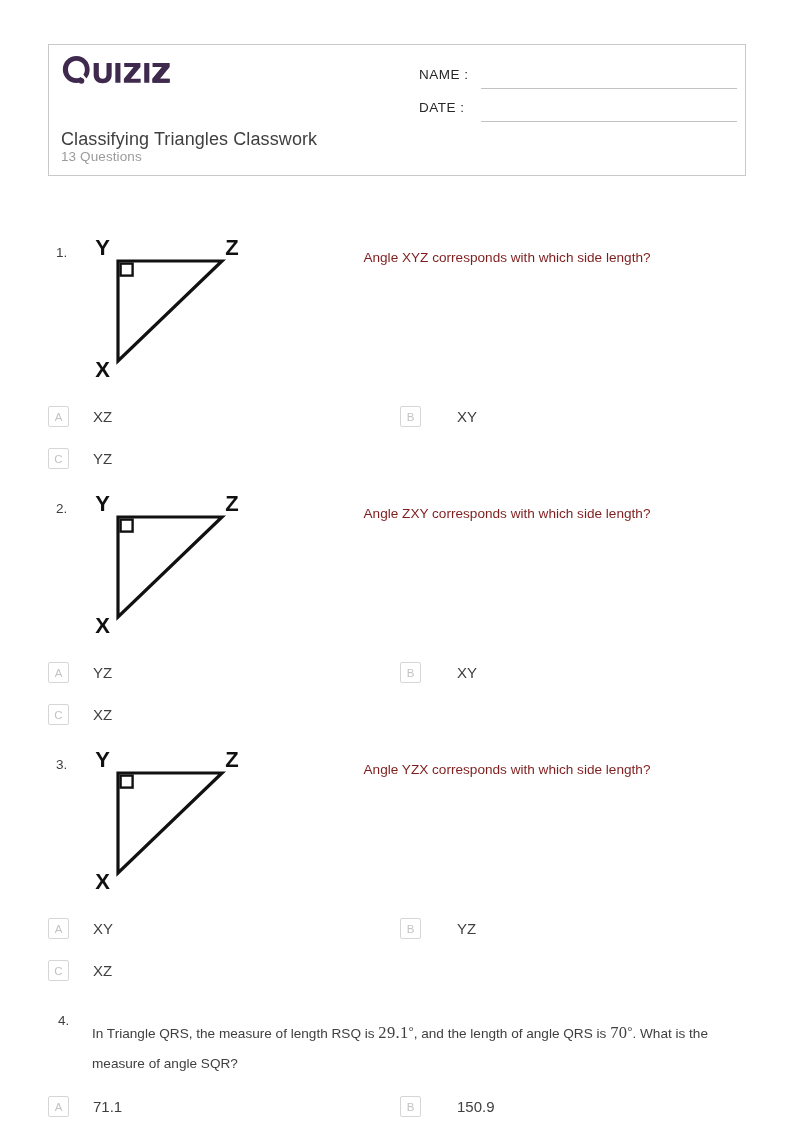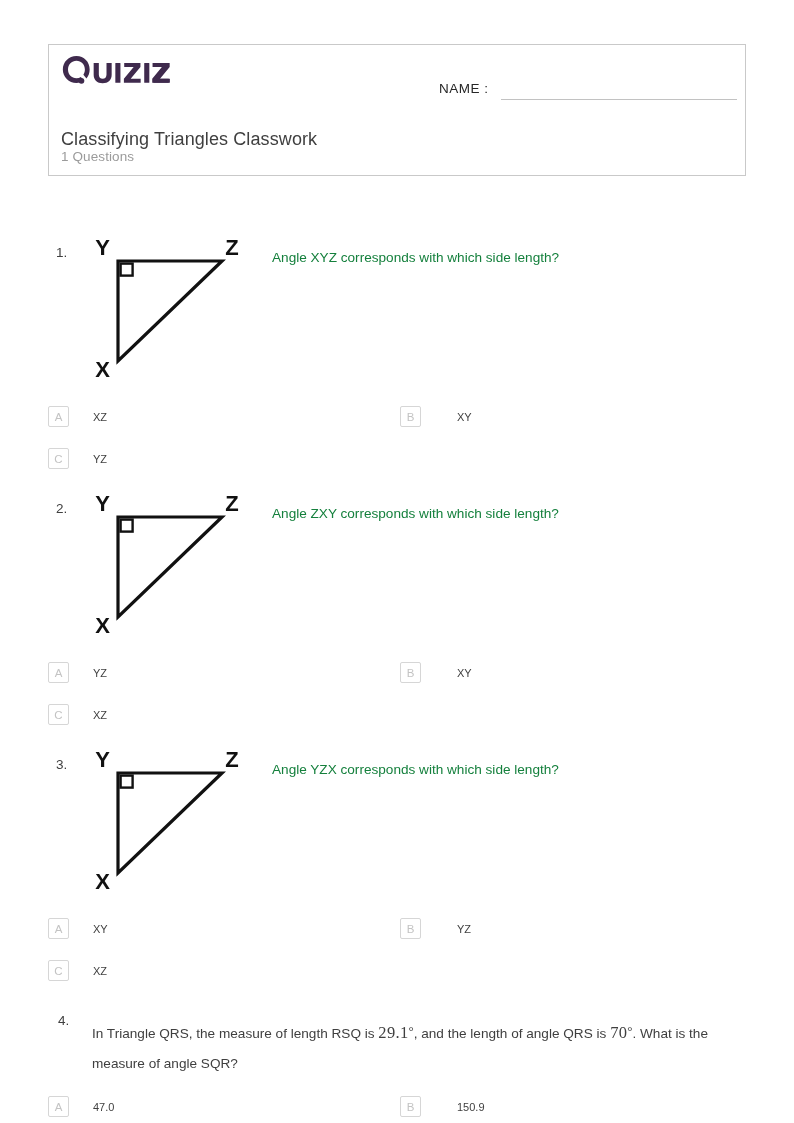--- a/index.html
+++ b/index.html
@@ -55,23 +55,21 @@
   }
 
   .header-fields {
     position: absolute;
     left: 370px;
     top: 22px;
     width: 318px;
   }
   .field-row {
     display: flex;
-    align-items: flex-end;
     height: 33px;
-    margin-left: 20px;
   }
   .field-label {
     font-size: 13.5px;
     color: #272727;
     letter-spacing: 0.5px;
     white-space: nowrap;
     padding-bottom: 4px;
     width: 62px;
     flex: 0 0 62px;
   }
@@ -104,21 +102,22 @@
     left: 92px;
     top: -6px;
   }
   .q-text {
     position: absolute;
     left: 272px;
     top: 3px;
     width: 470px;
     font-size: 13.6px;
     line-height: 1.45;
-    color: #15803d;
+    color: #7f1d1d;
+    text-align: center;
   }
   .q-text-wide {
     position: absolute;
     left: 92px;
     top: 3px;
     width: 650px;
     font-size: 13.6px;
     line-height: 2.05;
     color: #3f3f3f;
   }
@@ -157,21 +156,21 @@
     display: flex;
     align-items: center;
     justify-content: center;
     font-size: 11.5px;
     color: #c3c3c3;
     background: #fff;
     flex: 0 0 21px;
   }
   .opt-label {
     margin-left: 24px;
-    font-size: 11px;
+    font-size: 15px;
     color: #3f3f3f;
     white-space: nowrap;
   }
   .opt-b .opt-label { margin-left: 36px; }
 
   svg { display: block; }
 </style>
 </head>
 <body>
 
@@ -186,25 +185,29 @@
         <rect x="97.5" y="14.5" width="9.2" height="35.6" rx="0.5"></rect>
         <path d="M113.5 14.5h29.2v7.2l-17.6 21.1h18v7.3h-30.2v-7.2l17.6-21.1h-17z"></path>
         <rect x="149.5" y="14.5" width="9.2" height="35.6" rx="0.5"></rect>
         <path d="M164.5 14.5h28.8v7.2l-17.4 21.1h17.8v7.3h-29.8v-7.2l17.4-21.1h-16.8z"></path>
         <path d="M196.5 14.5h28.8v7.2l-17.4 21.1h17.8v7.3h-29.8v-7.2l17.4-21.1h-16.8z" transform="translate(-30,0)"></path>
       </g>
     </svg>
   </div>
 
   <div class="quiz-title">Classifying Triangles Classwork</div>
-  <div class="quiz-subtitle">1 Questions</div>
+  <div class="quiz-subtitle">13 Questions</div>
 
   <div class="header-fields">
     <div class="field-row">
       <span class="field-label">NAME :</span>
+      <span class="field-line"></span>
+    </div>
+    <div class="field-row">
+      <span class="field-label">DATE  :</span>
       <span class="field-line"></span>
     </div>
   </div>
 </div>
 
 <div class="question" style="top:245px;">
   <div class="q-num">1.</div>
   <div class="q-figure">
     <svg width="160" height="140" viewBox="0 0 160 140">
       <polygon points="26,22 130,22 26,122" fill="none" stroke="#111111" stroke-width="3.2" stroke-linejoin="miter"></polygon>
@@ -291,19 +294,19 @@
 </div>
 
 <div class="question" style="top:1013px;">
   <div class="q-num indent">4.</div>
   <div class="q-text-wide"><span>In Triangle QRS, the measure of length RSQ is </span><span class="mathnum">29.1</span><span class="deg">°</span><span>, and the length of angle QRS is</span> <span class="mathnum">70</span><span class="deg">°</span><span>. What is the measure of angle SQR?</span></div>
 </div>
 
 <div class="options" style="top:1096px;">
   <div class="opt opt-a opt-r0">
     <span class="opt-badge">A</span>
-    <span class="opt-label">47.0</span>
+    <span class="opt-label">71.1</span>
   </div>
   <div class="opt opt-b opt-r0">
     <span class="opt-badge">B</span>
     <span class="opt-label">150.9</span>
   </div>
 </div>
 
 </body></html>

